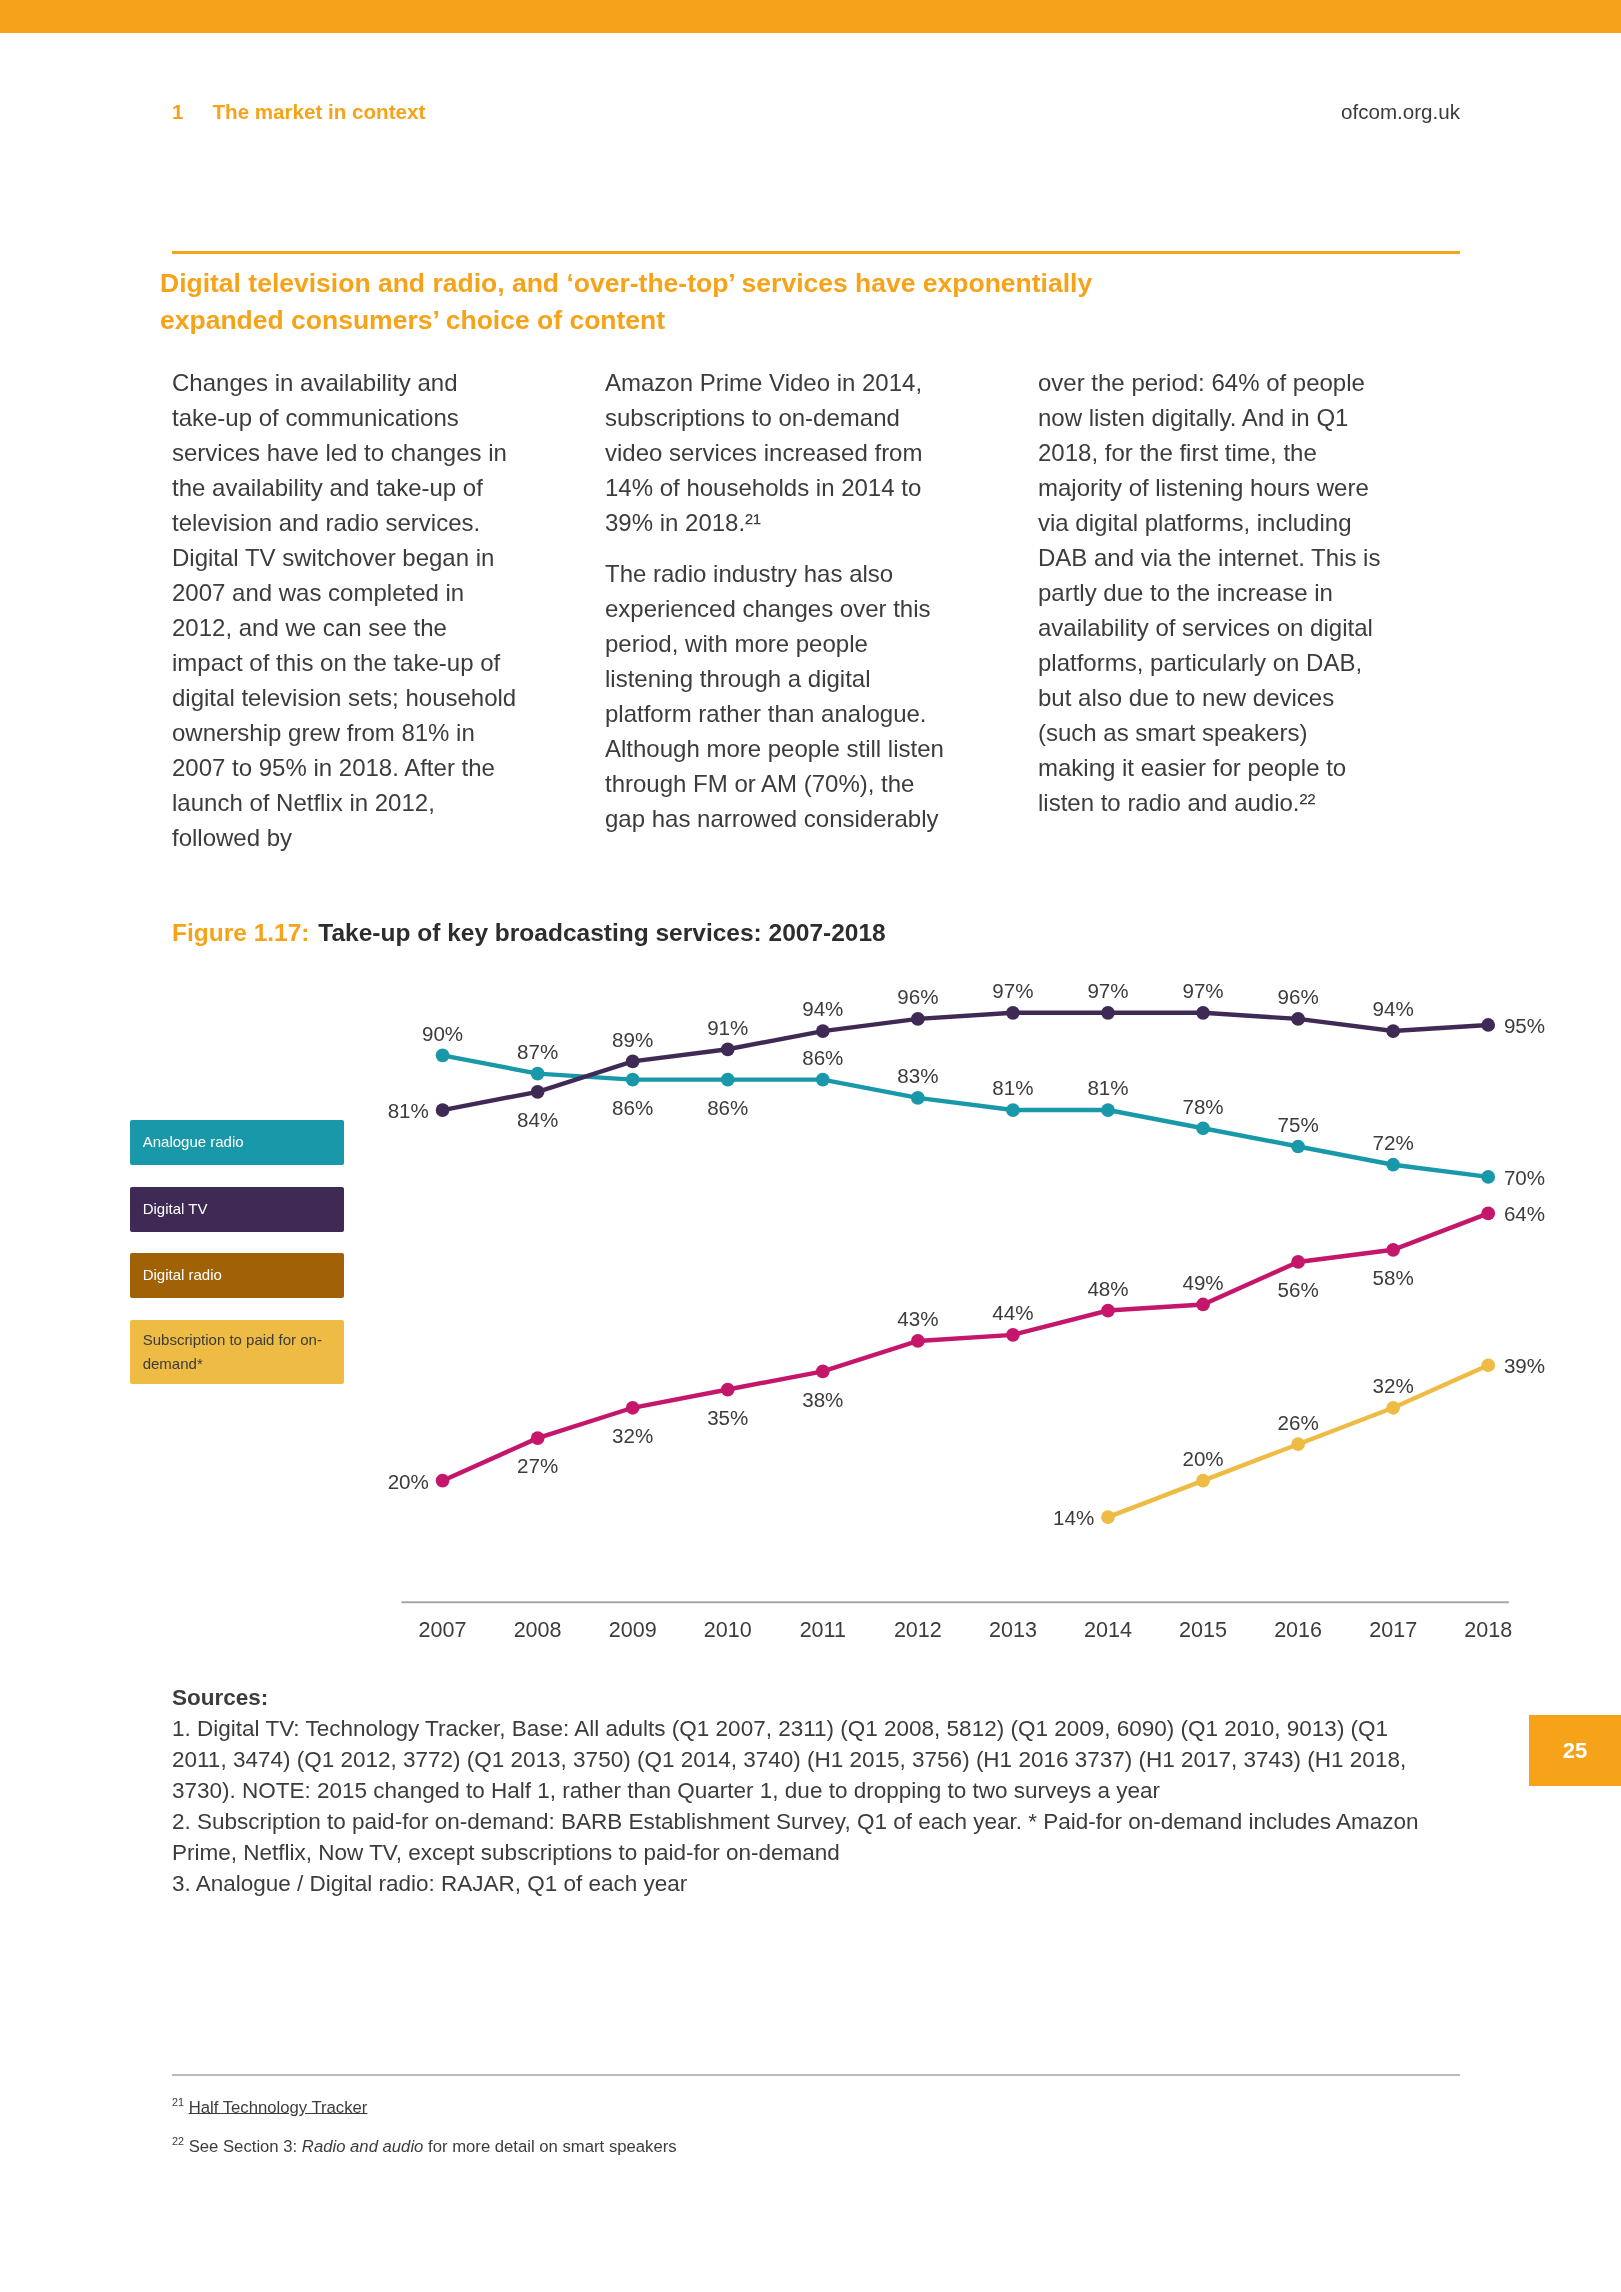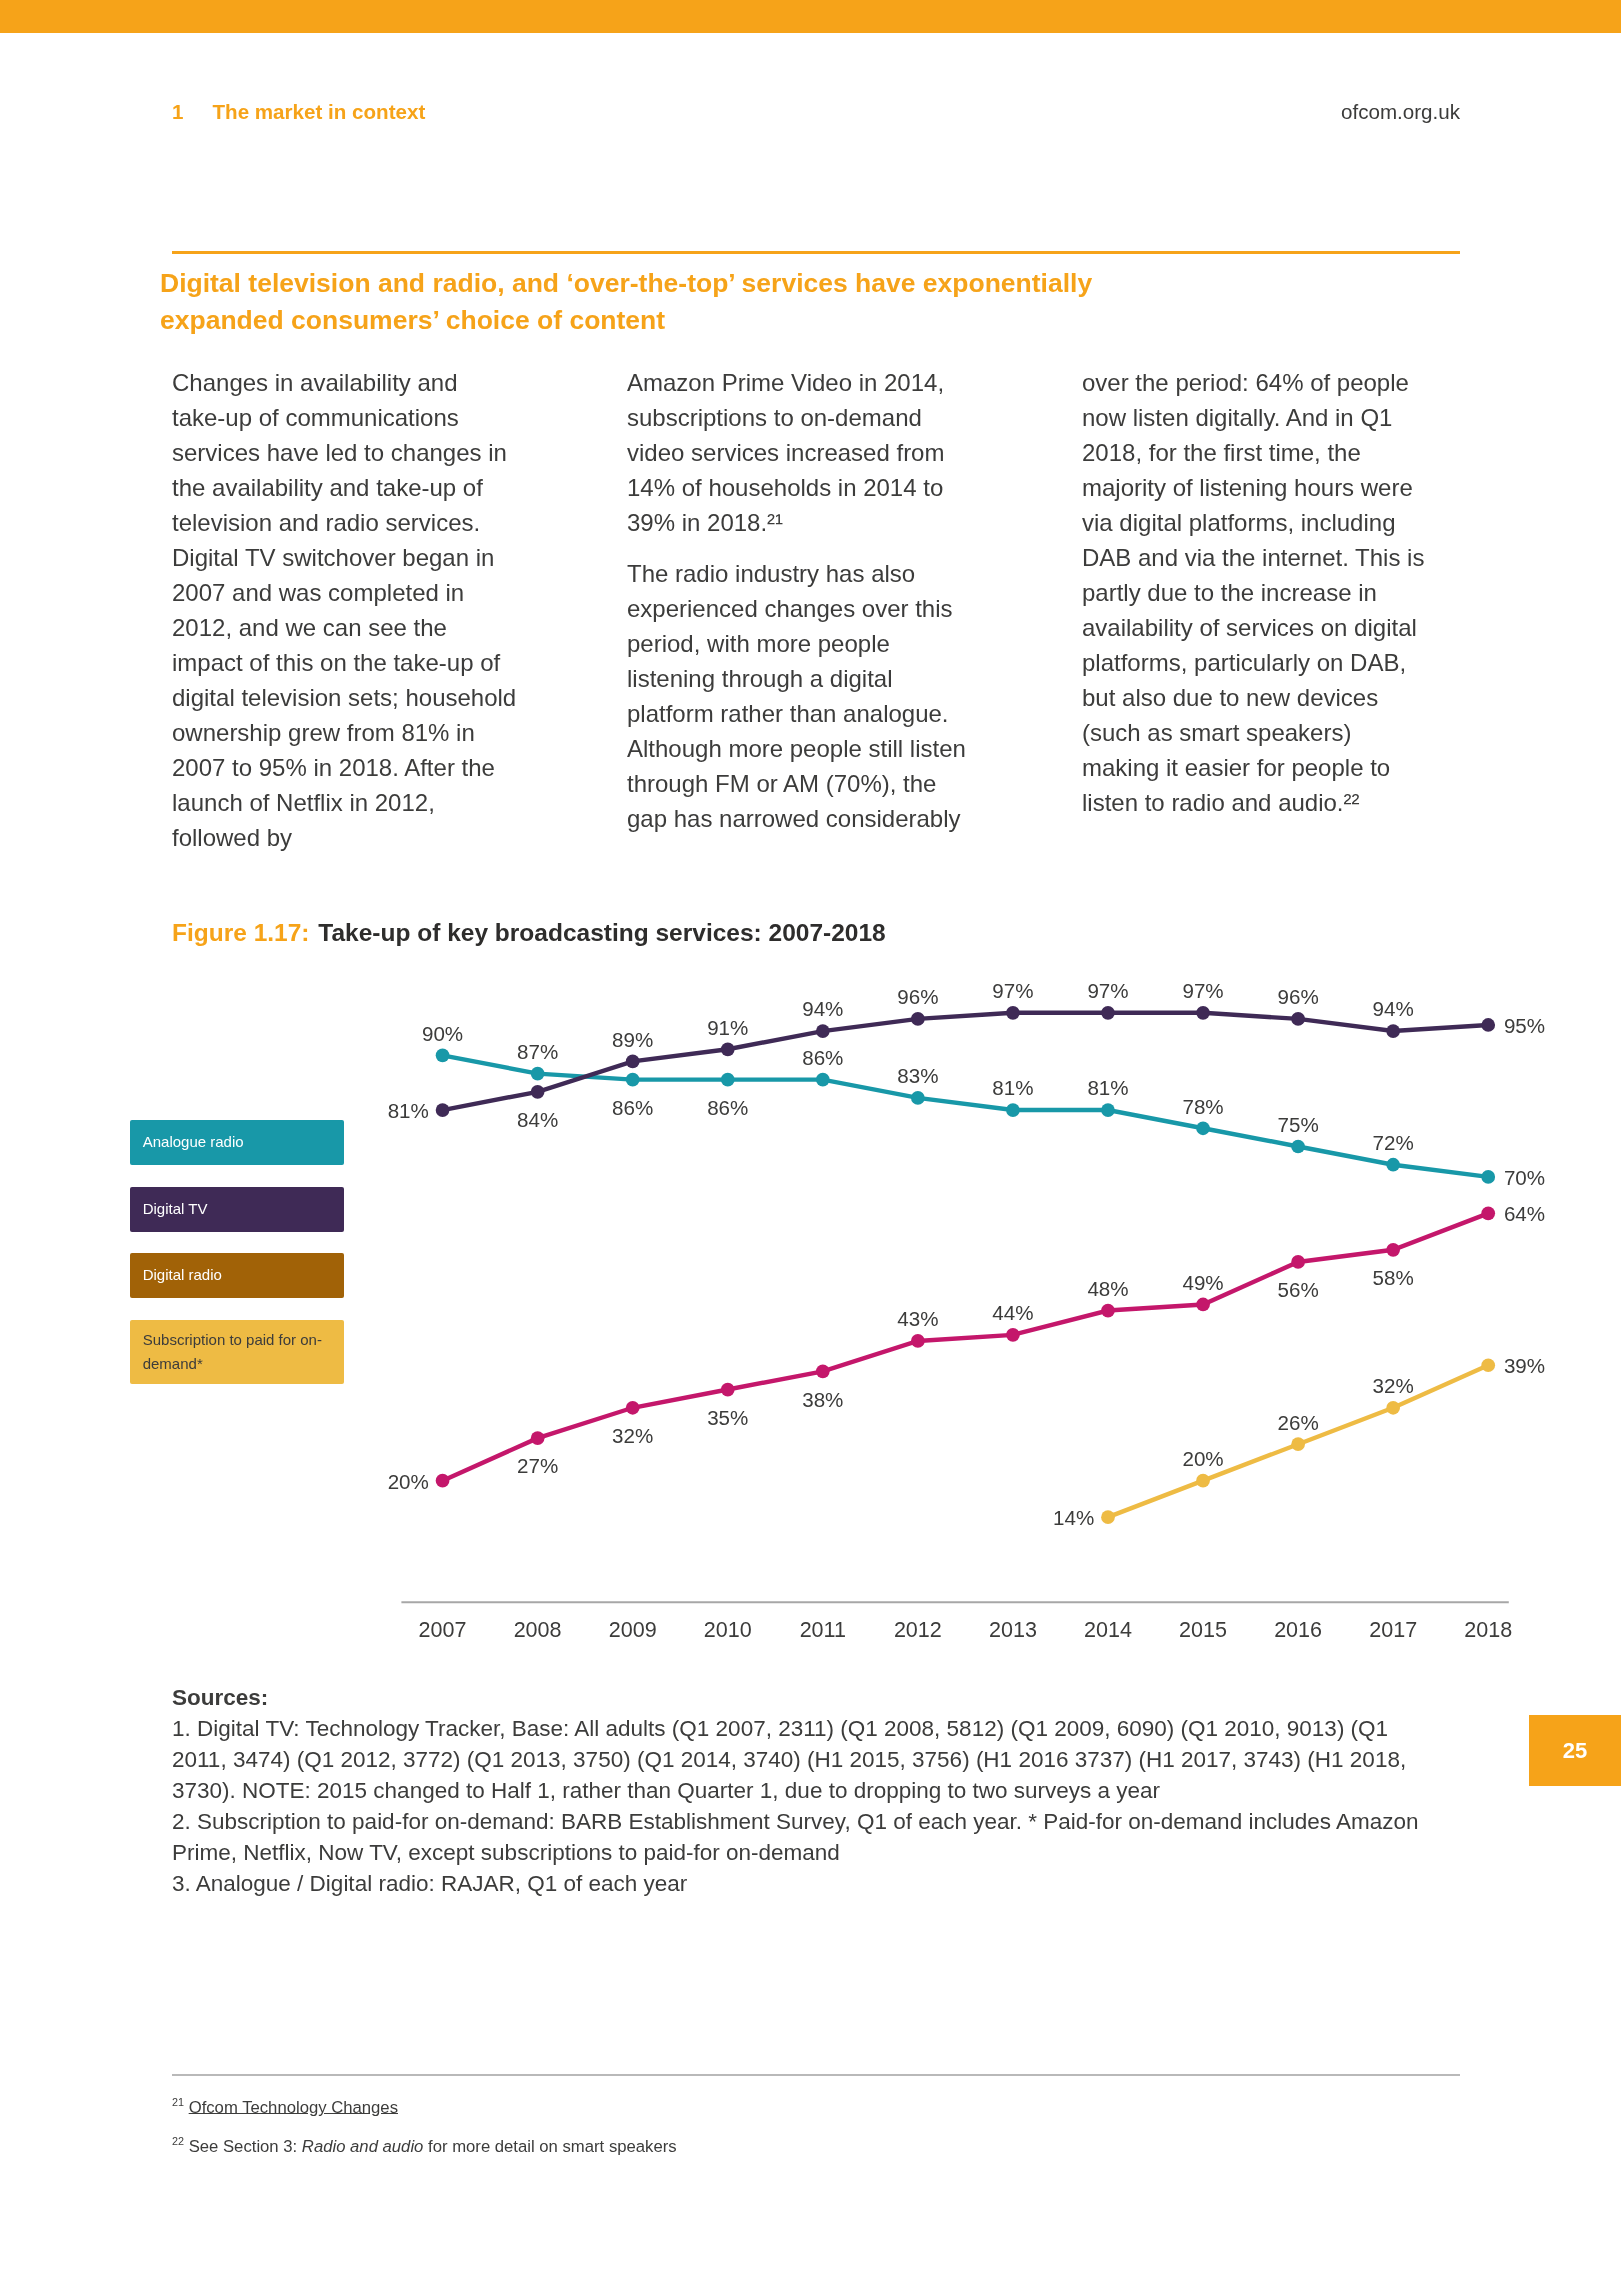--- a/index.html
+++ b/index.html
@@ -12,21 +12,21 @@
     position:relative;width:1621px;height:2293px;background:#ffffff;
     font-family:"Liberation Sans",sans-serif;color:var(--ink);overflow:hidden;
   }
   .topbar{position:absolute;top:0;left:0;width:1621px;height:33px;background:var(--orange);}
   .header{position:absolute;top:100px;left:172px;width:1288px;display:flex;justify-content:space-between;align-items:baseline;font-size:20.6px;}
   .header-left{color:var(--orange);font-weight:bold;}
   .section-number{display:inline-block;margin-right:29px;}
   .header-right{color:var(--ink);}
   .orange-rule{position:absolute;top:251px;left:172px;width:1288px;height:2.9px;background:var(--orange);border:none;margin:0;padding:0;}
   .page-title{position:absolute;top:265px;left:160px;width:1000px;margin:0;font-size:26.5px;line-height:37px;font-weight:bold;color:var(--orange);}
-  .columns{position:absolute;top:365px;left:172px;width:1288px;display:flex;gap:110px;}
+  .columns{position:absolute;top:365px;left:172px;width:1288px;display:flex;gap:88px;}
   .col{width:345px;font-size:24px;line-height:35px;color:var(--ink);}
   .col p{margin:0 0 15.7px 0;}
   .figure-caption{position:absolute;top:919px;left:172px;font-size:24.5px;font-weight:bold;}
   .fig-label{color:var(--orange);}
   .fig-title{color:var(--ink-dark);margin-left:8.8px;}
   .legend{position:absolute;top:1120px;left:130px;width:214px;display:flex;flex-direction:column;gap:21.6px;}
   .legend-item{box-sizing:border-box;width:214px;min-height:45px;display:flex;align-items:center;padding:7.8px 12.7px;font-size:15px;line-height:24.5px;border-radius:2px;}
   #plot{position:absolute;top:965px;left:372px;}
   #plot text{font-family:"Liberation Sans",sans-serif;}
   .tick{font-size:22px;fill:var(--ink);}
@@ -192,18 +192,18 @@
     <p>2. Subscription to paid-for on-demand: BARB Establishment Survey, Q1 of each year. * Paid-for on-demand includes Amazon Prime, Netflix, Now TV, except subscriptions to paid-for on-demand</p>
     <p>3. Analogue / Digital radio: RAJAR, Q1 of each year</p>
   </div>
 
   <div class="page-tab">
     <span>25</span>
   </div>
 
   <div class="footnotes">
     <hr class="fn-rule">
-    <p class="fn"><sup>21</sup> <a class="fn-link">Ofcom Technology Changes</a></p>
+    <p class="fn"><sup>21</sup> <a class="fn-link">Half Technology Tracker</a></p>
     <p class="fn"><sup>22</sup> <span>See Section 3: </span><em>Radio and audio</em><span> for more detail on smart speakers</span></p>
   </div>
 
 </div>
 
 
 </body></html>

